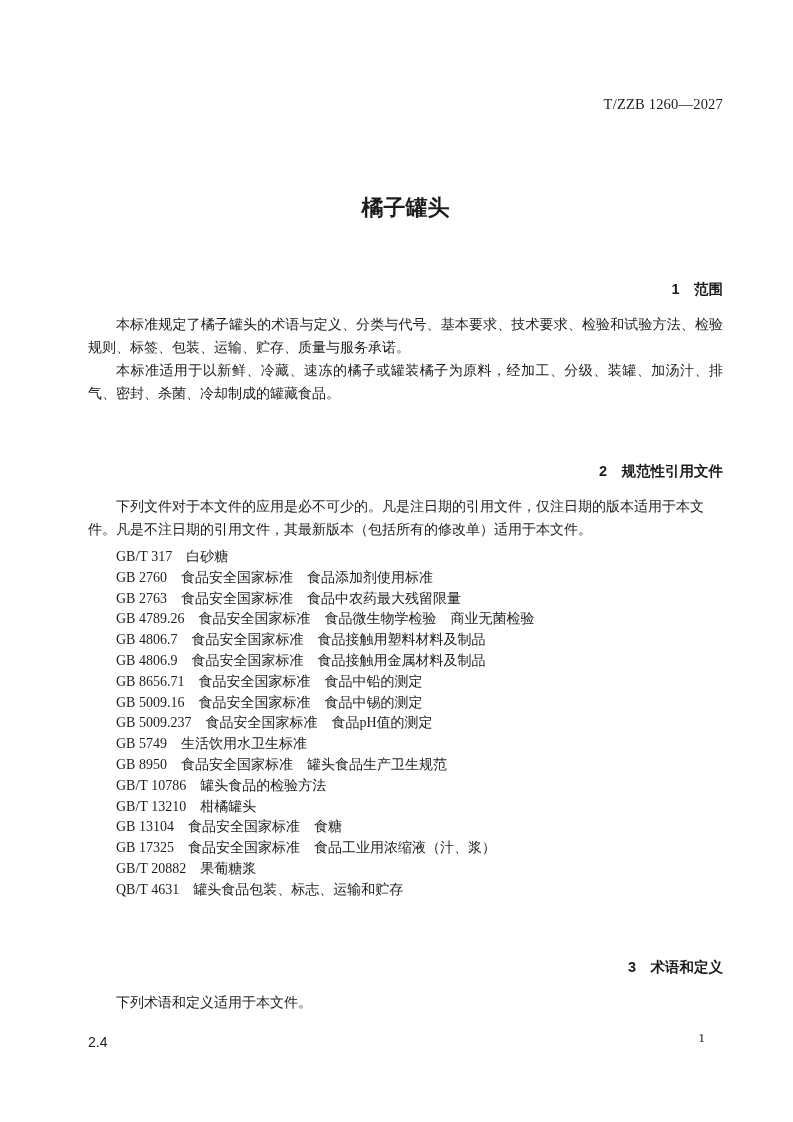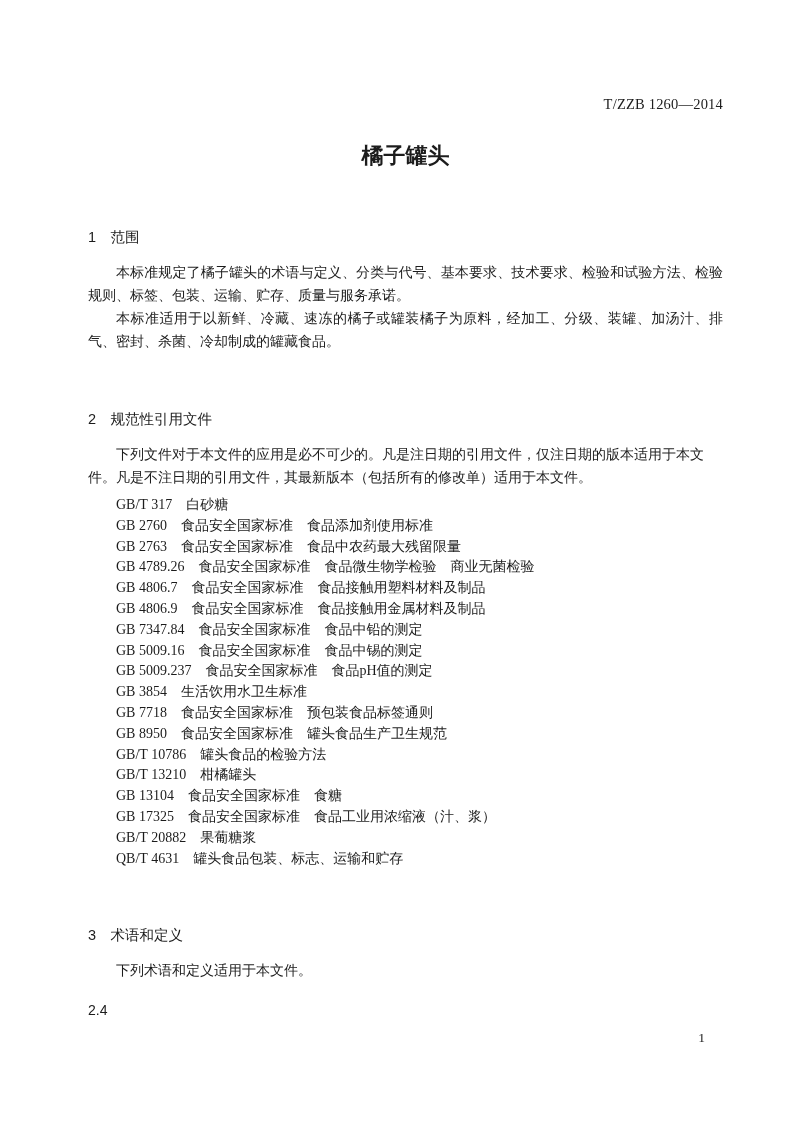--- a/index.html
+++ b/index.html
@@ -19,33 +19,34 @@
     font-family: "Liberation Serif", "DejaVu Serif", serif;
     font-size: 14px;
     overflow: hidden;
   }
   .doc-number {
     text-align: right;
     font-size: 14.5px;
     letter-spacing: 0.2px;
   }
   .doc-title {
-    margin-top: 28px;
+    margin-top: 80px;
     text-align: center;
     font-family: "Liberation Sans", "DejaVu Sans", sans-serif;
     font-weight: 700;
     font-size: 22px;
     line-height: 30px;
   }
   .section-heading {
     margin-top: 56px;
     font-family: "Liberation Sans", "DejaVu Sans", sans-serif;
-    font-weight: 400;
+    font-weight: 700;
     font-size: 14.5px;
     line-height: 20px;
+    text-align: right;
   }
   .section-heading.tight {
   }
   .body-para {
     margin: 0;
     margin-top: 14px;
     line-height: 23px;
     text-align: justify;
     text-indent: 2em;
   }
@@ -78,46 +79,45 @@
     top: 1030px;
     right: 88px;
     font-size: 13.5px;
   }
 </style>
 </head>
 <body>
 
 <div class="page">
 
-  <div class="doc-number">T/ZZB 1260—2014</div>
+  <div class="doc-number">T/ZZB 1260—2027</div>
 
   <div class="doc-title">橘子罐头</div>
 
   <div class="section-heading">1　范围</div>
 
   <p class="body-para">本标准规定了橘子罐头的术语与定义、分类与代号、基本要求、技术要求、检验和试验方法、检验规则、标签、包装、运输、贮存、质量与服务承诺。</p>
 
   <p class="body-para">本标准适用于以新鲜、冷藏、速冻的橘子或罐装橘子为原料，经加工、分级、装罐、加汤汁、排气、密封、杀菌、冷却制成的罐藏食品。</p>
 
   <div class="section-heading">2　规范性引用文件</div>
 
   <p class="intro-para">下列文件对于本文件的应用是必不可少的。凡是注日期的引用文件，仅注日期的版本适用于本文件。凡是不注日期的引用文件，其最新版本（包括所有的修改单）适用于本文件。</p>
 
   <div class="ref-list">
       <div class="ref-line">GB/T 317　白砂糖</div>
       <div class="ref-line">GB 2760　食品安全国家标准　食品添加剂使用标准</div>
       <div class="ref-line">GB 2763　食品安全国家标准　食品中农药最大残留限量</div>
       <div class="ref-line">GB 4789.26　食品安全国家标准　食品微生物学检验　商业无菌检验</div>
       <div class="ref-line">GB 4806.7　食品安全国家标准　食品接触用塑料材料及制品</div>
       <div class="ref-line">GB 4806.9　食品安全国家标准　食品接触用金属材料及制品</div>
-      <div class="ref-line">GB 7347.84　食品安全国家标准　食品中铅的测定</div>
+      <div class="ref-line">GB 8656.71　食品安全国家标准　食品中铅的测定</div>
       <div class="ref-line">GB 5009.16　食品安全国家标准　食品中锡的测定</div>
       <div class="ref-line">GB 5009.237　食品安全国家标准　食品pH值的测定</div>
-      <div class="ref-line">GB 3854　生活饮用水卫生标准</div>
-      <div class="ref-line">GB 7718　食品安全国家标准　预包装食品标签通则</div>
+      <div class="ref-line">GB 5749　生活饮用水卫生标准</div>
       <div class="ref-line">GB 8950　食品安全国家标准　罐头食品生产卫生规范</div>
       <div class="ref-line">GB/T 10786　罐头食品的检验方法</div>
       <div class="ref-line">GB/T 13210　柑橘罐头</div>
       <div class="ref-line">GB 13104　食品安全国家标准　食糖</div>
       <div class="ref-line">GB 17325　食品安全国家标准　食品工业用浓缩液（汁、浆）</div>
       <div class="ref-line">GB/T 20882　果葡糖浆</div>
       <div class="ref-line">QB/T 4631　罐头食品包装、标志、运输和贮存</div>
     </div>
 
   <div class="section-heading tight">3　术语和定义</div>

